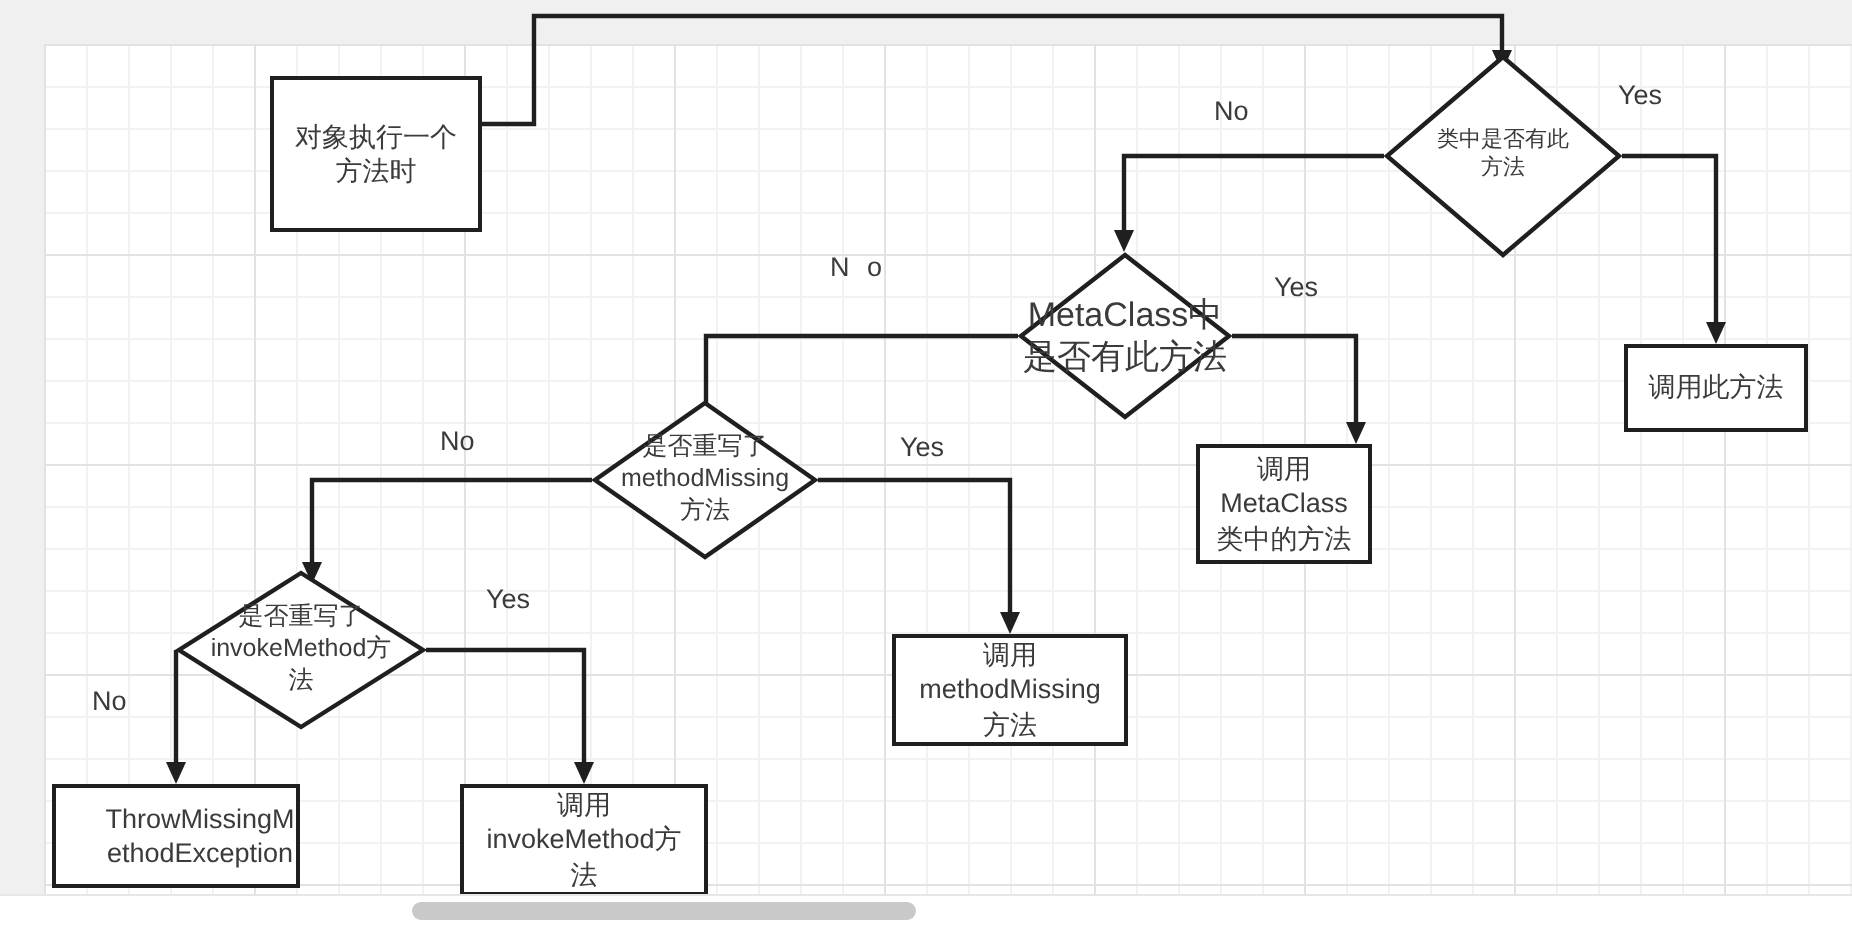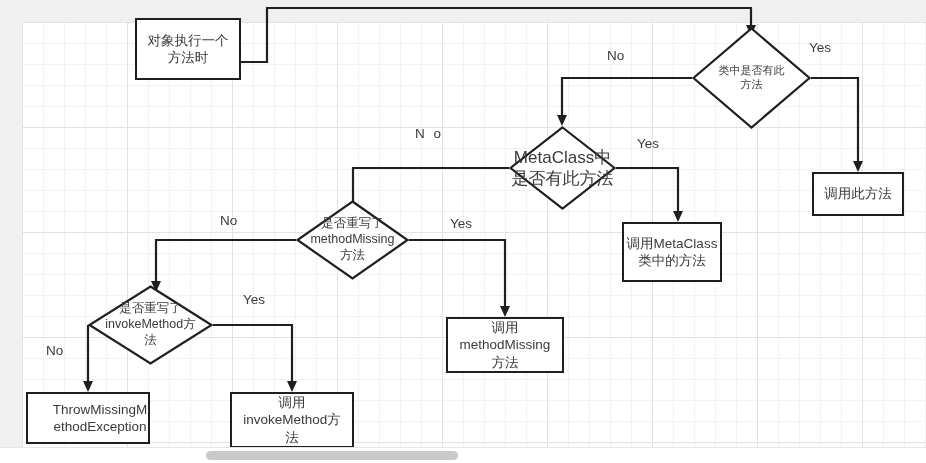--- a/index.html
+++ b/index.html
@@ -187,42 +187,42 @@
       <polyline points="88,325 88,382"></polyline>
       <polygon class="head" points="88,392 83,381 93,381"></polygon>
     </g>
 
     <g>
       <polyline points="213,325 292,325 292,382"></polyline>
       <polygon class="head" points="292,392 287,381 297,381"></polygon>
     </g>
   </svg>
 
-  <div class="node box" style="left:135px; top:18px; width:106px; height:62px;">对象执行一个
+  <div class="node box" style="left:135px; top:38px; width:106px; height:78px;">对象执行一个
 方法时</div>
 
   <div class="diamond-wrap" style="left:692px; top:27px; width:119px; height:102px;">
     <svg width="119" height="102" viewBox="0 0 119 102">
       <polygon points="59.5,1.5 117.5,51 59.5,100.5 1.5,51"></polygon>
     </svg>
     <div class="diamond-label">类中是否有此
 方法</div>
   </div>
 
   <div class="node box" style="left:812px; top:172px; width:92px; height:44px;">调用此方法</div>
 
   <div class="diamond-wrap" style="left:509px; top:126px; width:107px; height:84px;">
     <svg width="107" height="84" viewBox="0 0 107 84">
       <polygon points="53.5,1.5 105.5,42 53.5,82.5 1.5,42"></polygon>
     </svg>
     <div class="diamond-label" style="font-size:17px;">MetaClass中
 是否有此方法</div>
   </div>
 
-  <div class="node box" style="left:622px; top:222px; width:100px; height:60px;">调用MetaClass
+  <div class="node box" style="left:598px; top:222px; width:88px; height:60px;">调用MetaClass
 类中的方法</div>
 
   <div class="diamond-wrap" style="left:296px; top:200px; width:113px; height:80px;">
     <svg width="113" height="80" viewBox="0 0 113 80">
       <polygon points="56.5,1.5 111.5,40 56.5,78.5 1.5,40"></polygon>
     </svg>
     <div class="diamond-label" style="font-size:12.5px;">是否重写了
 methodMissing
 方法</div>
   </div>

